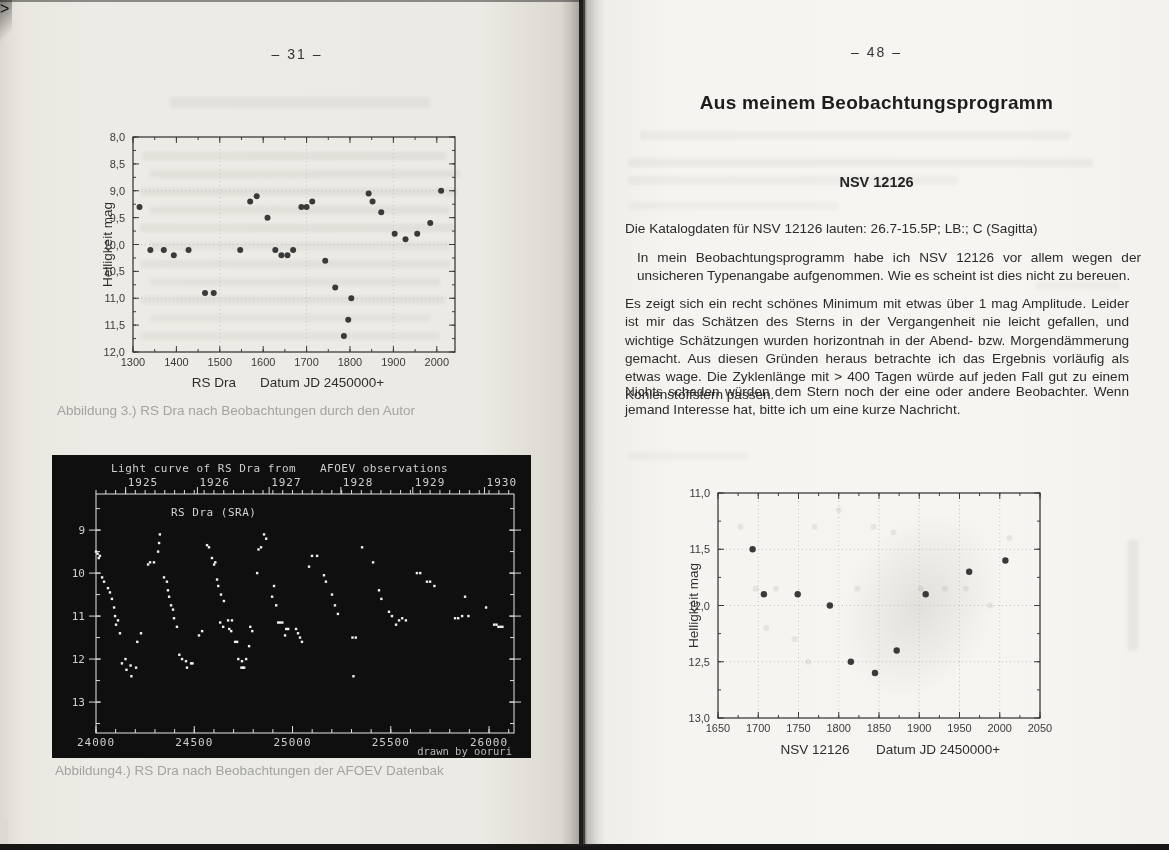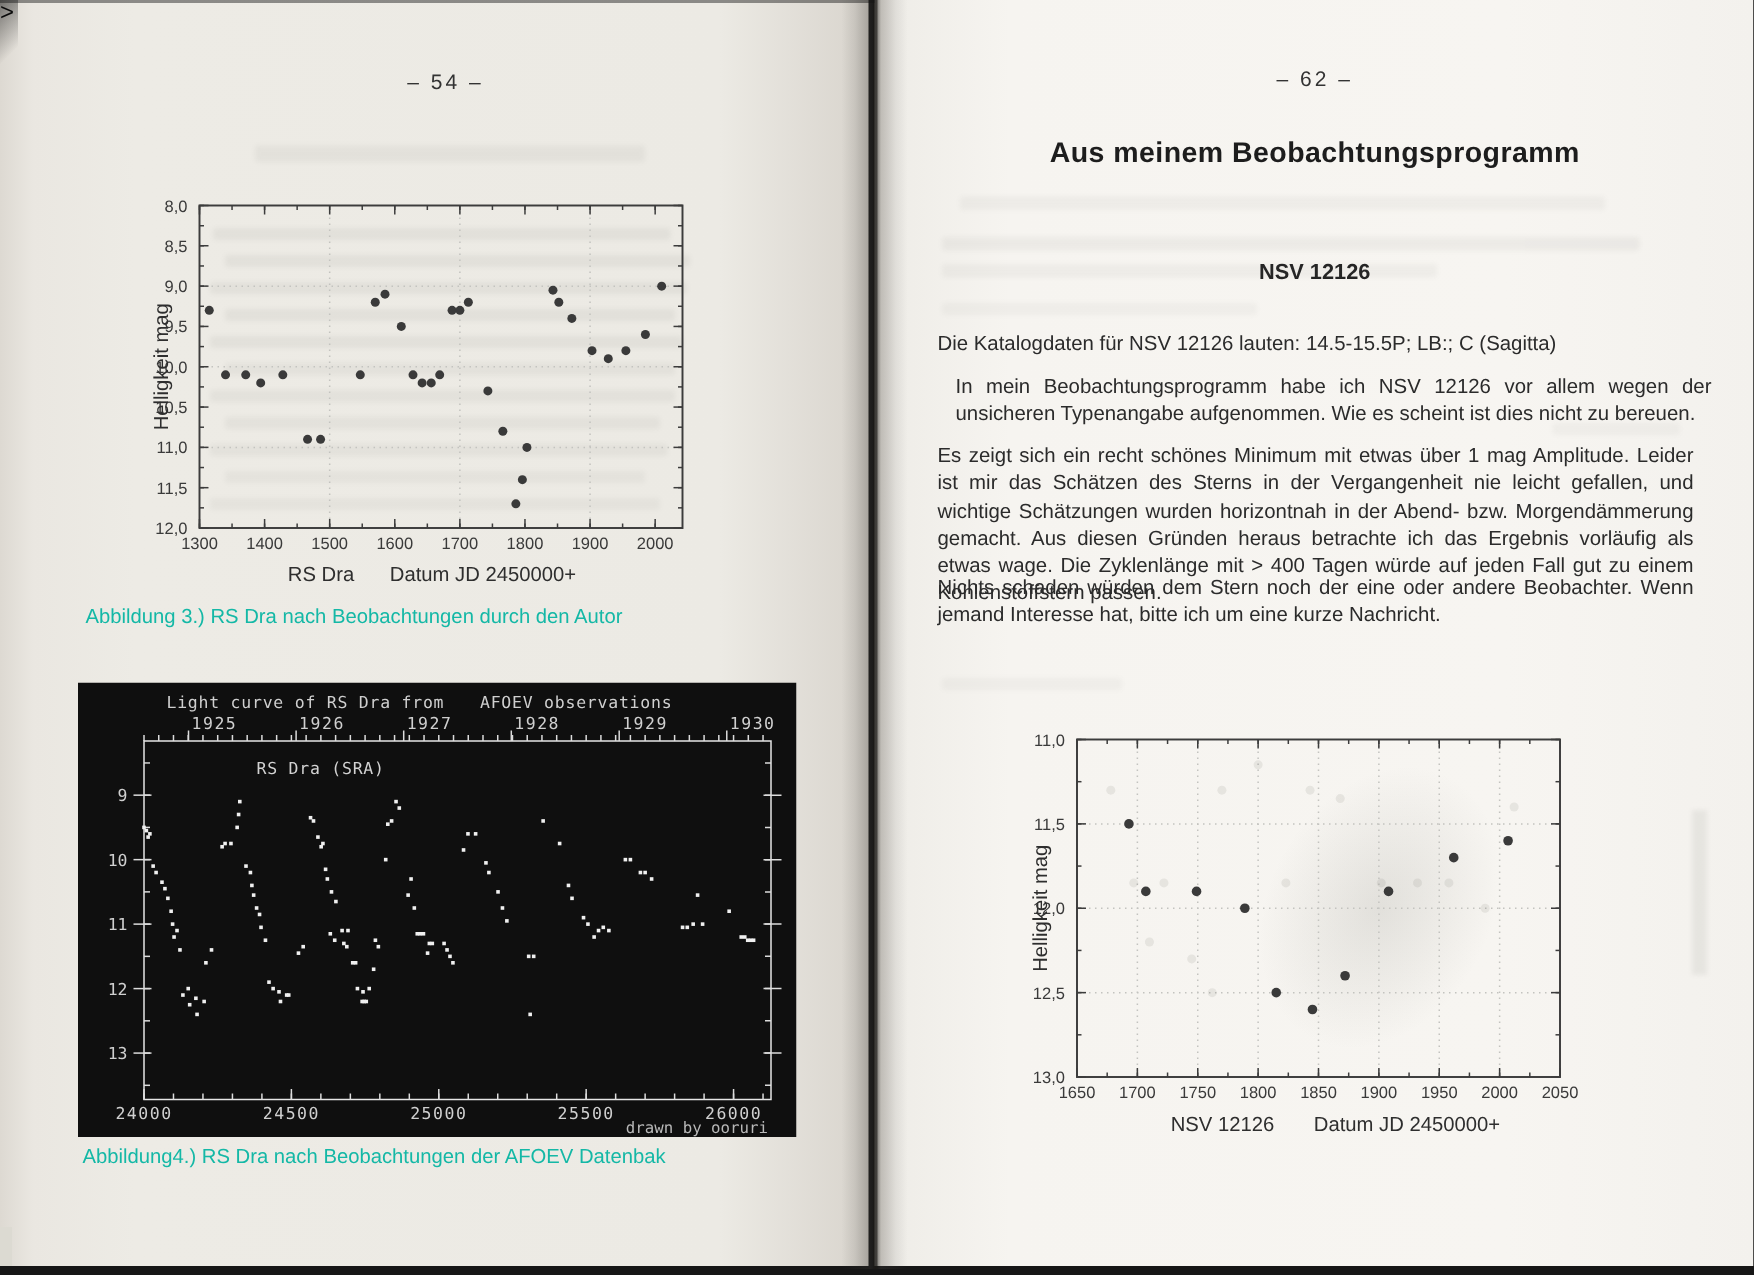--- a/index.html
+++ b/index.html
@@ -17,21 +17,21 @@
     left:583px;width:586px;
     background:linear-gradient(90deg,#d8d4cd 0px,#efede8 14px,#f6f4f0 90px,#f7f5f1 420px,#f3f1ed 586px);
   }
   .pageno{position:absolute;font-size:14px;letter-spacing:2px;color:#333;}
   .h1{position:absolute;left:625px;top:92px;width:503px;text-align:center;
       font-size:19px;font-weight:bold;color:#1d1d1d;letter-spacing:.3px;}
   .h2{position:absolute;left:625px;top:174px;width:503px;text-align:center;
       font-size:14.5px;font-weight:bold;color:#222;}
   .para{position:absolute;left:625px;width:504px;font-size:13.6px;line-height:18.3px;
         color:#2b2b2b;text-align:justify;}
-  .caption{position:absolute;font-size:13.5px;color:#14b8a6;}
+  .caption{position:absolute;font-size:13.5px;color:#a3a3a3;}
   svg{position:absolute;}
   .ghost{position:absolute;background:#6a6a64;filter:blur(1.6px);border-radius:2px;pointer-events:none;}
   .smudge{position:absolute;left:845px;top:505px;width:150px;height:200px;pointer-events:none;
     background:radial-gradient(ellipse at center, rgba(130,130,122,.18), rgba(130,130,122,0) 70%);
     transform:rotate(28deg);}
   .vghost{position:absolute;left:1128px;top:540px;width:10px;height:110px;background:#8a8a84;
     opacity:.12;filter:blur(1.5px);pointer-events:none;}
   .gutter{position:absolute;left:561px;top:0;width:44px;height:846px;pointer-events:none;
     background:linear-gradient(90deg, rgba(60,58,54,0) 0%, rgba(60,58,54,.25) 44%,
       rgba(25,25,24,.55) 52%, rgba(80,78,74,.22) 60%, rgba(80,78,74,0) 100%);}
@@ -44,21 +44,21 @@
 </style>
 </head>
 <body>
 
 <div class="scan">
 
   <div class="page page-left">&gt;</div>
 
   <div class="page page-right"></div>
 
-  <div class="pageno" style="left:40px;top:46px;width:514px;text-align:center;">–  54  –</div>
+  <div class="pageno" style="left:40px;top:46px;width:514px;text-align:center;">–  31  –</div>
 
   <div class="ghost" style="left:170px;top:97px;width:260px;height:11px;opacity:.07;"></div>
   <div class="ghost" style="left:142px;top:152px;width:305px;height:8px;opacity:.08;"></div>
   <div class="ghost" style="left:150px;top:170px;width:310px;height:8px;opacity:.08;"></div>
   <div class="ghost" style="left:140px;top:188px;width:318px;height:8px;opacity:.08;"></div>
   <div class="ghost" style="left:150px;top:206px;width:300px;height:8px;opacity:.08;"></div>
   <div class="ghost" style="left:140px;top:224px;width:315px;height:8px;opacity:.08;"></div>
   <div class="ghost" style="left:150px;top:242px;width:300px;height:8px;opacity:.07;"></div>
   <div class="ghost" style="left:140px;top:260px;width:310px;height:8px;opacity:.07;"></div>
   <div class="ghost" style="left:150px;top:278px;width:290px;height:8px;opacity:.07;"></div>
@@ -478,35 +478,35 @@
       <rect x="432.8940291490362" y="151.28201438848924" width="2.4" height="2.4" fill="#f0f0f0"></rect>
       <rect x="440.9513869299483" y="168.47625899280573" width="2.4" height="2.4" fill="#f0f0f0"></rect>
       <rect x="443.3096379877762" y="168.47625899280573" width="2.4" height="2.4" fill="#f0f0f0"></rect>
       <rect x="445.2748472026328" y="170.62553956834532" width="2.4" height="2.4" fill="#f0f0f0"></rect>
       <rect x="447.2400564174894" y="170.62553956834532" width="2.4" height="2.4" fill="#f0f0f0"></rect>
       <rect x="449.205265632346" y="170.62553956834532" width="2.4" height="2.4" fill="#f0f0f0"></rect>
       <text x="460" y="300" font-size="10.5" fill="#b8b8b8" font-family="&quot;DejaVu Sans Mono&quot;, monospace" text-anchor="end">drawn by ooruri</text>
     </svg>
   <div class="caption" style="left:55px;top:763px;text-align:center;">Abbildung4.) RS Dra nach Beobachtungen der AFOEV Datenbak</div>
 
-  <div class="pageno" style="left:625px;top:44px;width:503px;text-align:center;">–  62  –</div>
+  <div class="pageno" style="left:625px;top:44px;width:503px;text-align:center;">–  48  –</div>
 
   <div class="h1">Aus meinem Beobachtungsprogramm</div>
   <div class="h2">NSV 12126</div>
 
   <div class="ghost" style="left:640px;top:131px;width:430px;height:9px;opacity:.06;"></div>
   <div class="ghost" style="left:628px;top:158px;width:465px;height:9px;opacity:.07;"></div>
   <div class="ghost" style="left:628px;top:176px;width:330px;height:9px;opacity:.06;"></div>
   <div class="ghost" style="left:628px;top:202px;width:210px;height:8px;opacity:.05;"></div>
   <div class="ghost" style="left:1035px;top:282px;width:85px;height:8px;opacity:.05;"></div>
   <div class="ghost" style="left:628px;top:452px;width:120px;height:8px;opacity:.05;"></div>
   <div class="smudge"></div>
   <div class="vghost"></div>
 
-  <div class="para" style="top:220px;">Die Katalogdaten für NSV 12126 lauten: 14.5-15.5P; LB:; C (Sagitta)</div>
+  <div class="para" style="top:220px;">Die Katalogdaten für NSV 12126 lauten: 26.7-15.5P; LB:; C (Sagitta)</div>
   <div class="para" style="top:249px;margin-left:12px;">In mein Beobachtungsprogramm habe ich NSV 12126 vor allem wegen der unsicheren Typenangabe aufgenommen. Wie es scheint ist dies nicht zu bereuen.</div>
   <div class="para" style="top:295px;">Es zeigt sich ein recht schönes Minimum mit etwas über 1 mag Amplitude. Leider ist mir das Schätzen des Sterns in der Vergangenheit nie leicht gefallen, und wichtige Schätzungen wurden horizontnah in der Abend- bzw. Morgendämmerung gemacht. Aus diesen Gründen heraus betrachte ich das Ergebnis vorläufig als  etwas wage. Die Zyklenlänge mit &gt; 400 Tagen würde auf jeden Fall gut zu einem Kohlenstoffstern passen.</div>
   <div class="para" style="top:383px;">Nichts schaden würden dem Stern noch der eine oder andere Beobachter. Wenn jemand Interesse hat, bitte ich um eine kurze Nachricht.</div>
 
   <svg id="fig5" width="420" height="300" style="left:688px;top:478px;">
       <line x1="70.25" y1="15" x2="70.25" y2="240" stroke="#c3c3bf" stroke-dasharray="1 3"></line>
       <line x1="110.5" y1="15" x2="110.5" y2="240" stroke="#c3c3bf" stroke-dasharray="1 3"></line>
       <line x1="150.75" y1="15" x2="150.75" y2="240" stroke="#c3c3bf" stroke-dasharray="1 3"></line>
       <line x1="191" y1="15" x2="191" y2="240" stroke="#c3c3bf" stroke-dasharray="1 3"></line>
       <line x1="231.25" y1="15" x2="231.25" y2="240" stroke="#c3c3bf" stroke-dasharray="1 3"></line>

